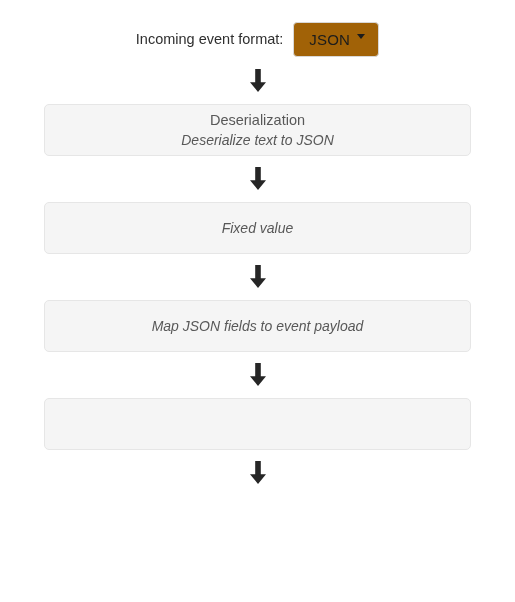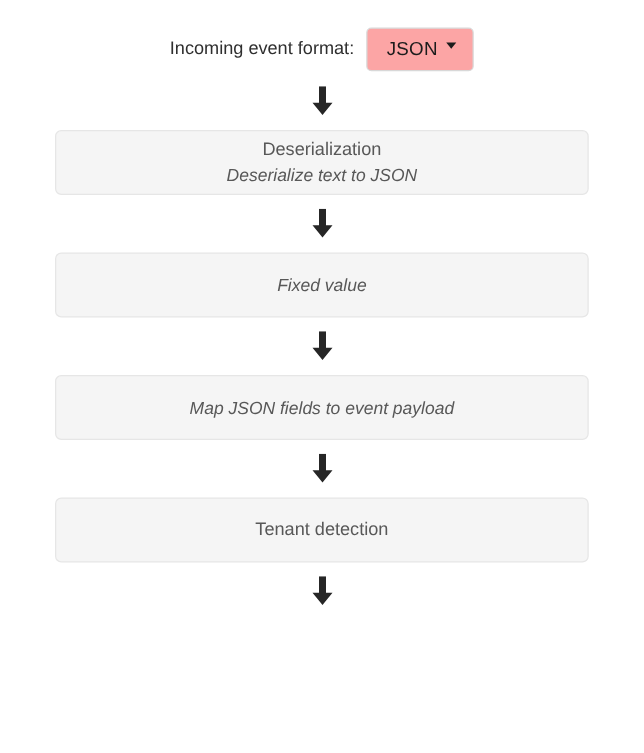--- a/index.html
+++ b/index.html
@@ -36,21 +36,21 @@
     font-size: 14.5px;
     color: #2f2f2f;
     line-height: 1;
     white-space: nowrap;
   }
 
   .format-dropdown {
     display: inline-flex;
     align-items: flex-start;
     gap: 7px;
-    background: #fca5a5;
+    background: #a16207;
     border: 1px solid #d8d8d8;
     border-radius: 4px;
     padding: 9px 13px 9px 15px;
     cursor: pointer;
     line-height: 1;
   }
   .format-dropdown .dd-value {
     font-size: 15px;
     color: #1c1c1c;
     letter-spacing: .2px;
@@ -154,21 +154,20 @@
       <span class="step-subtitle">Map JSON fields to event payload</span>
     </div>
 
     <div class="arrow">
       <svg width="18" height="24" viewBox="0 0 18 24" aria-hidden="true">
         <path d="M6.2 0 H11.8 V13.2 H17 L9 23 L1 13.2 H6.2 Z" fill="#262626"></path>
       </svg>
     </div>
 
     <div class="step-box">
-      <span class="step-title">Tenant detection</span>
     </div>
 
     <div class="arrow">
       <svg width="18" height="24" viewBox="0 0 18 24" aria-hidden="true">
         <path d="M6.2 0 H11.8 V13.2 H17 L9 23 L1 13.2 H6.2 Z" fill="#262626"></path>
       </svg>
     </div>
 
 
   </div>

